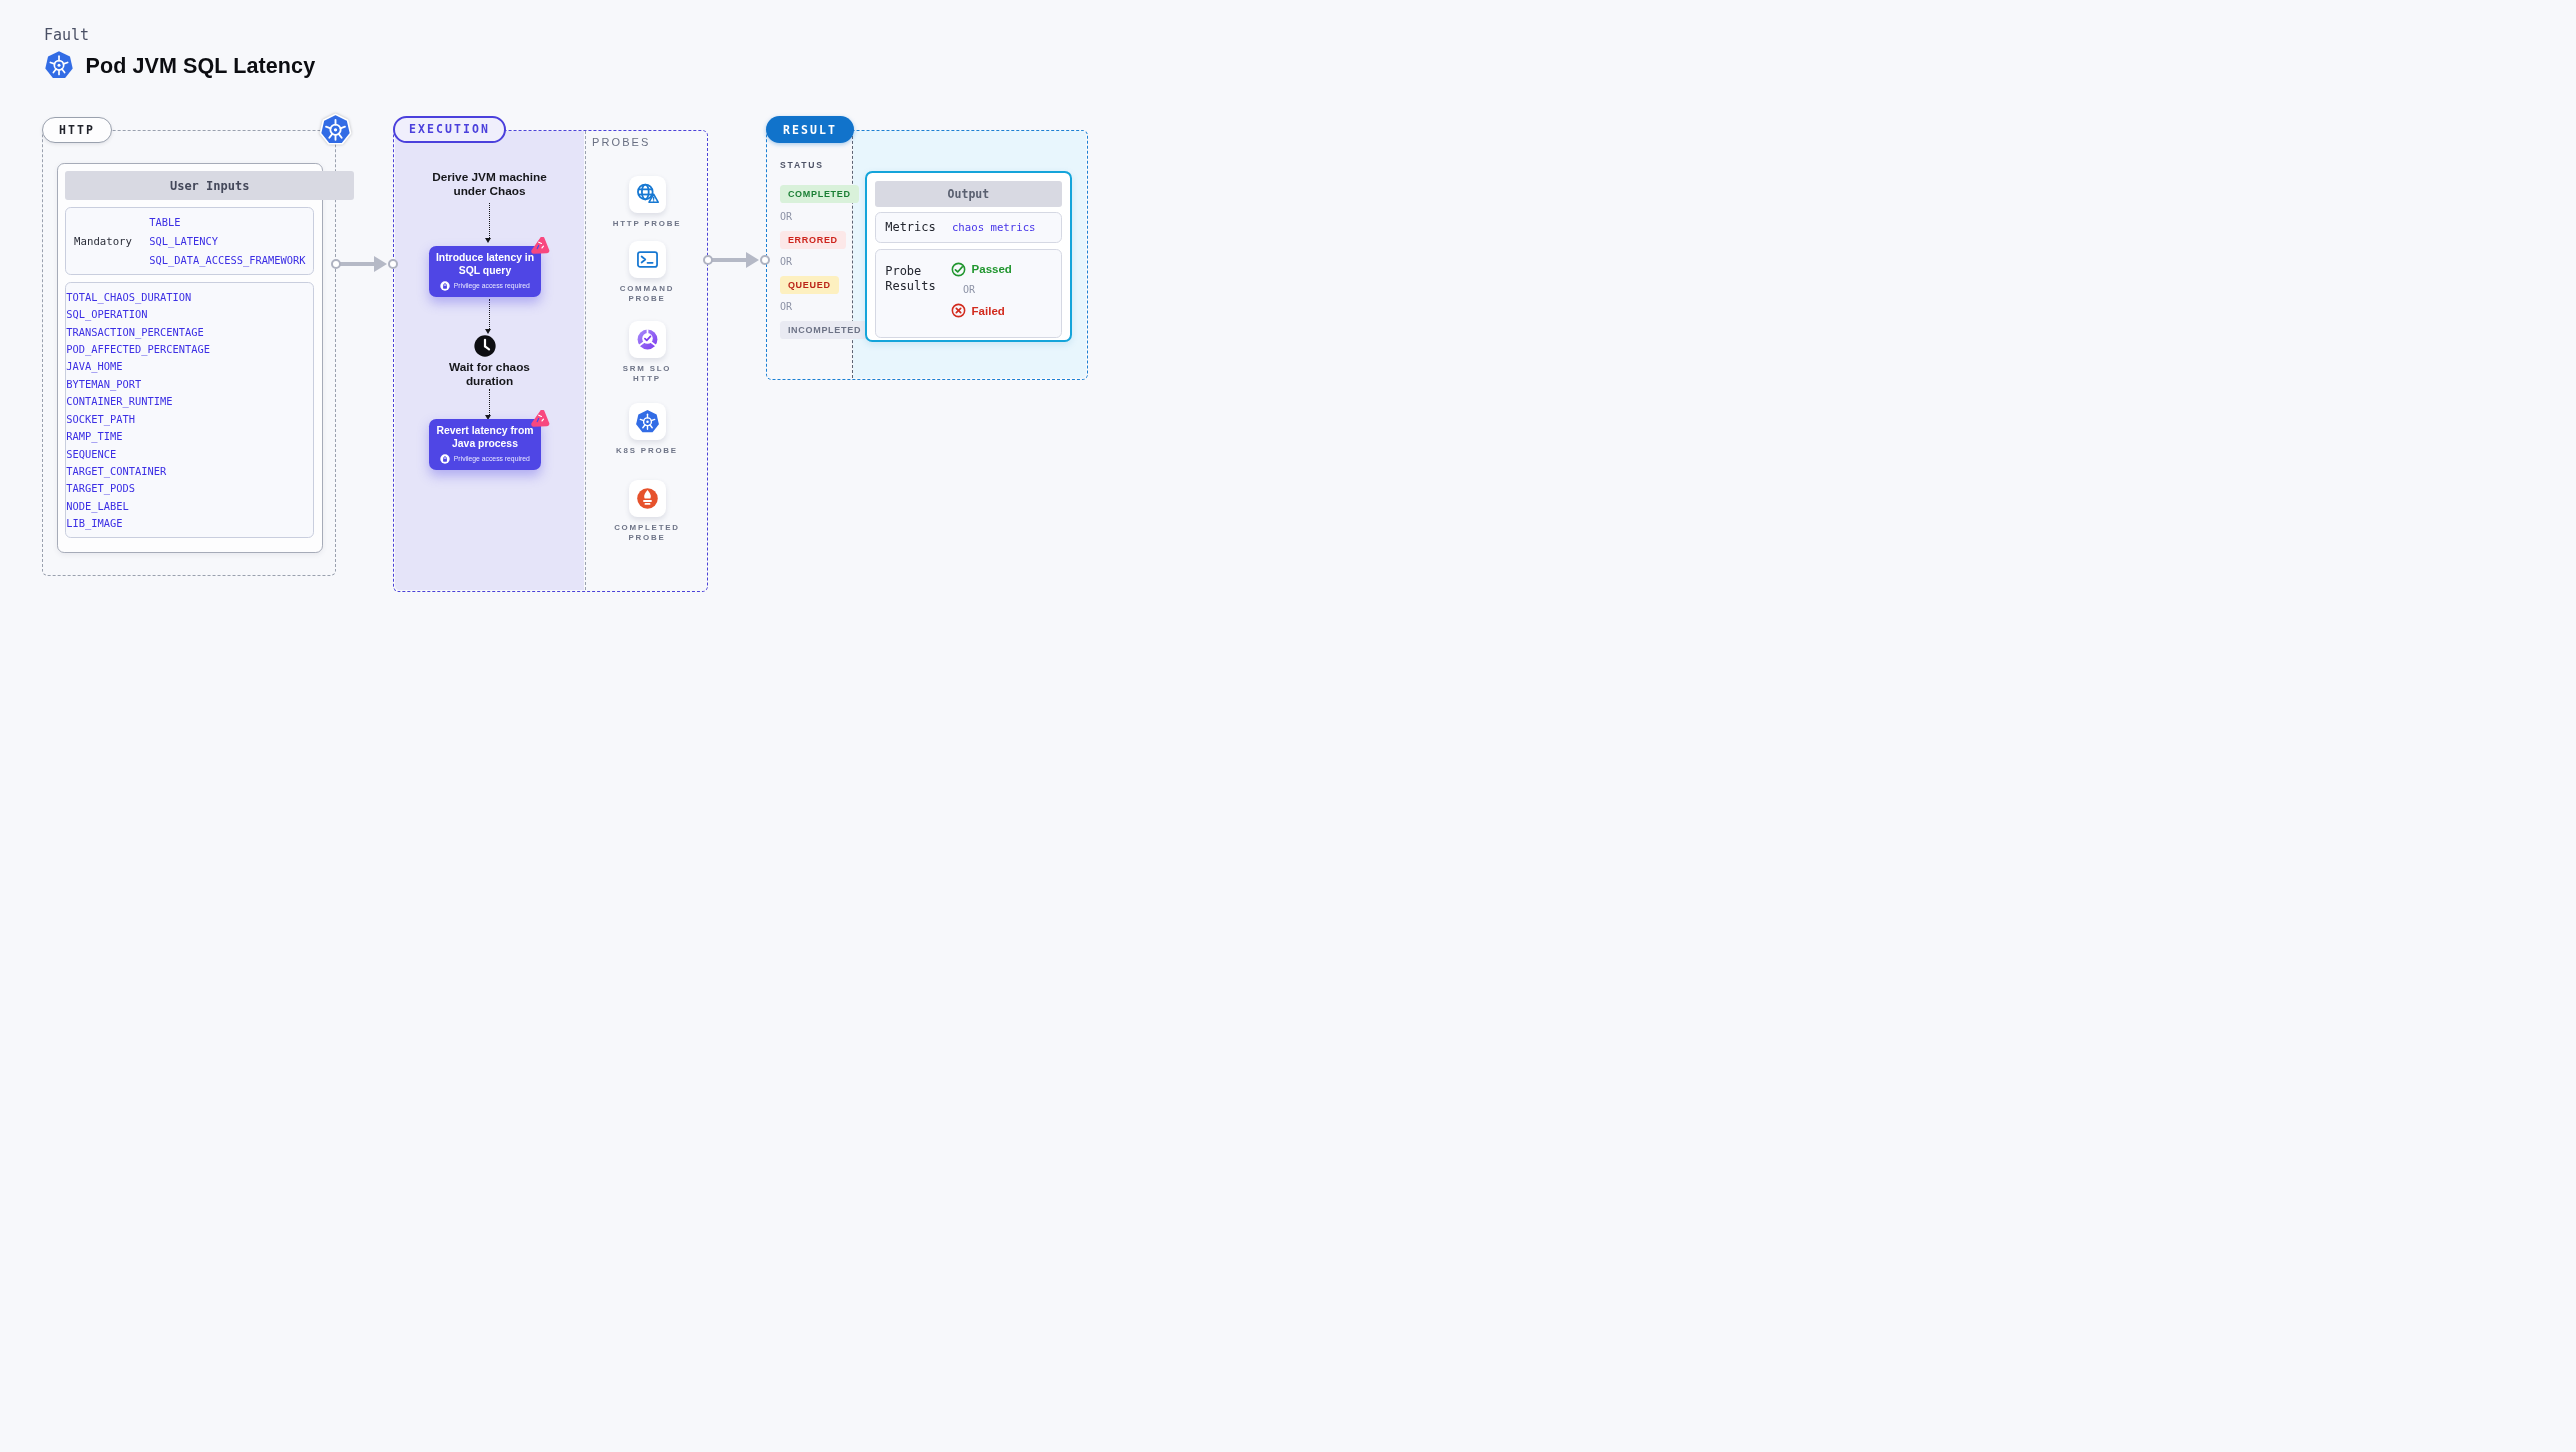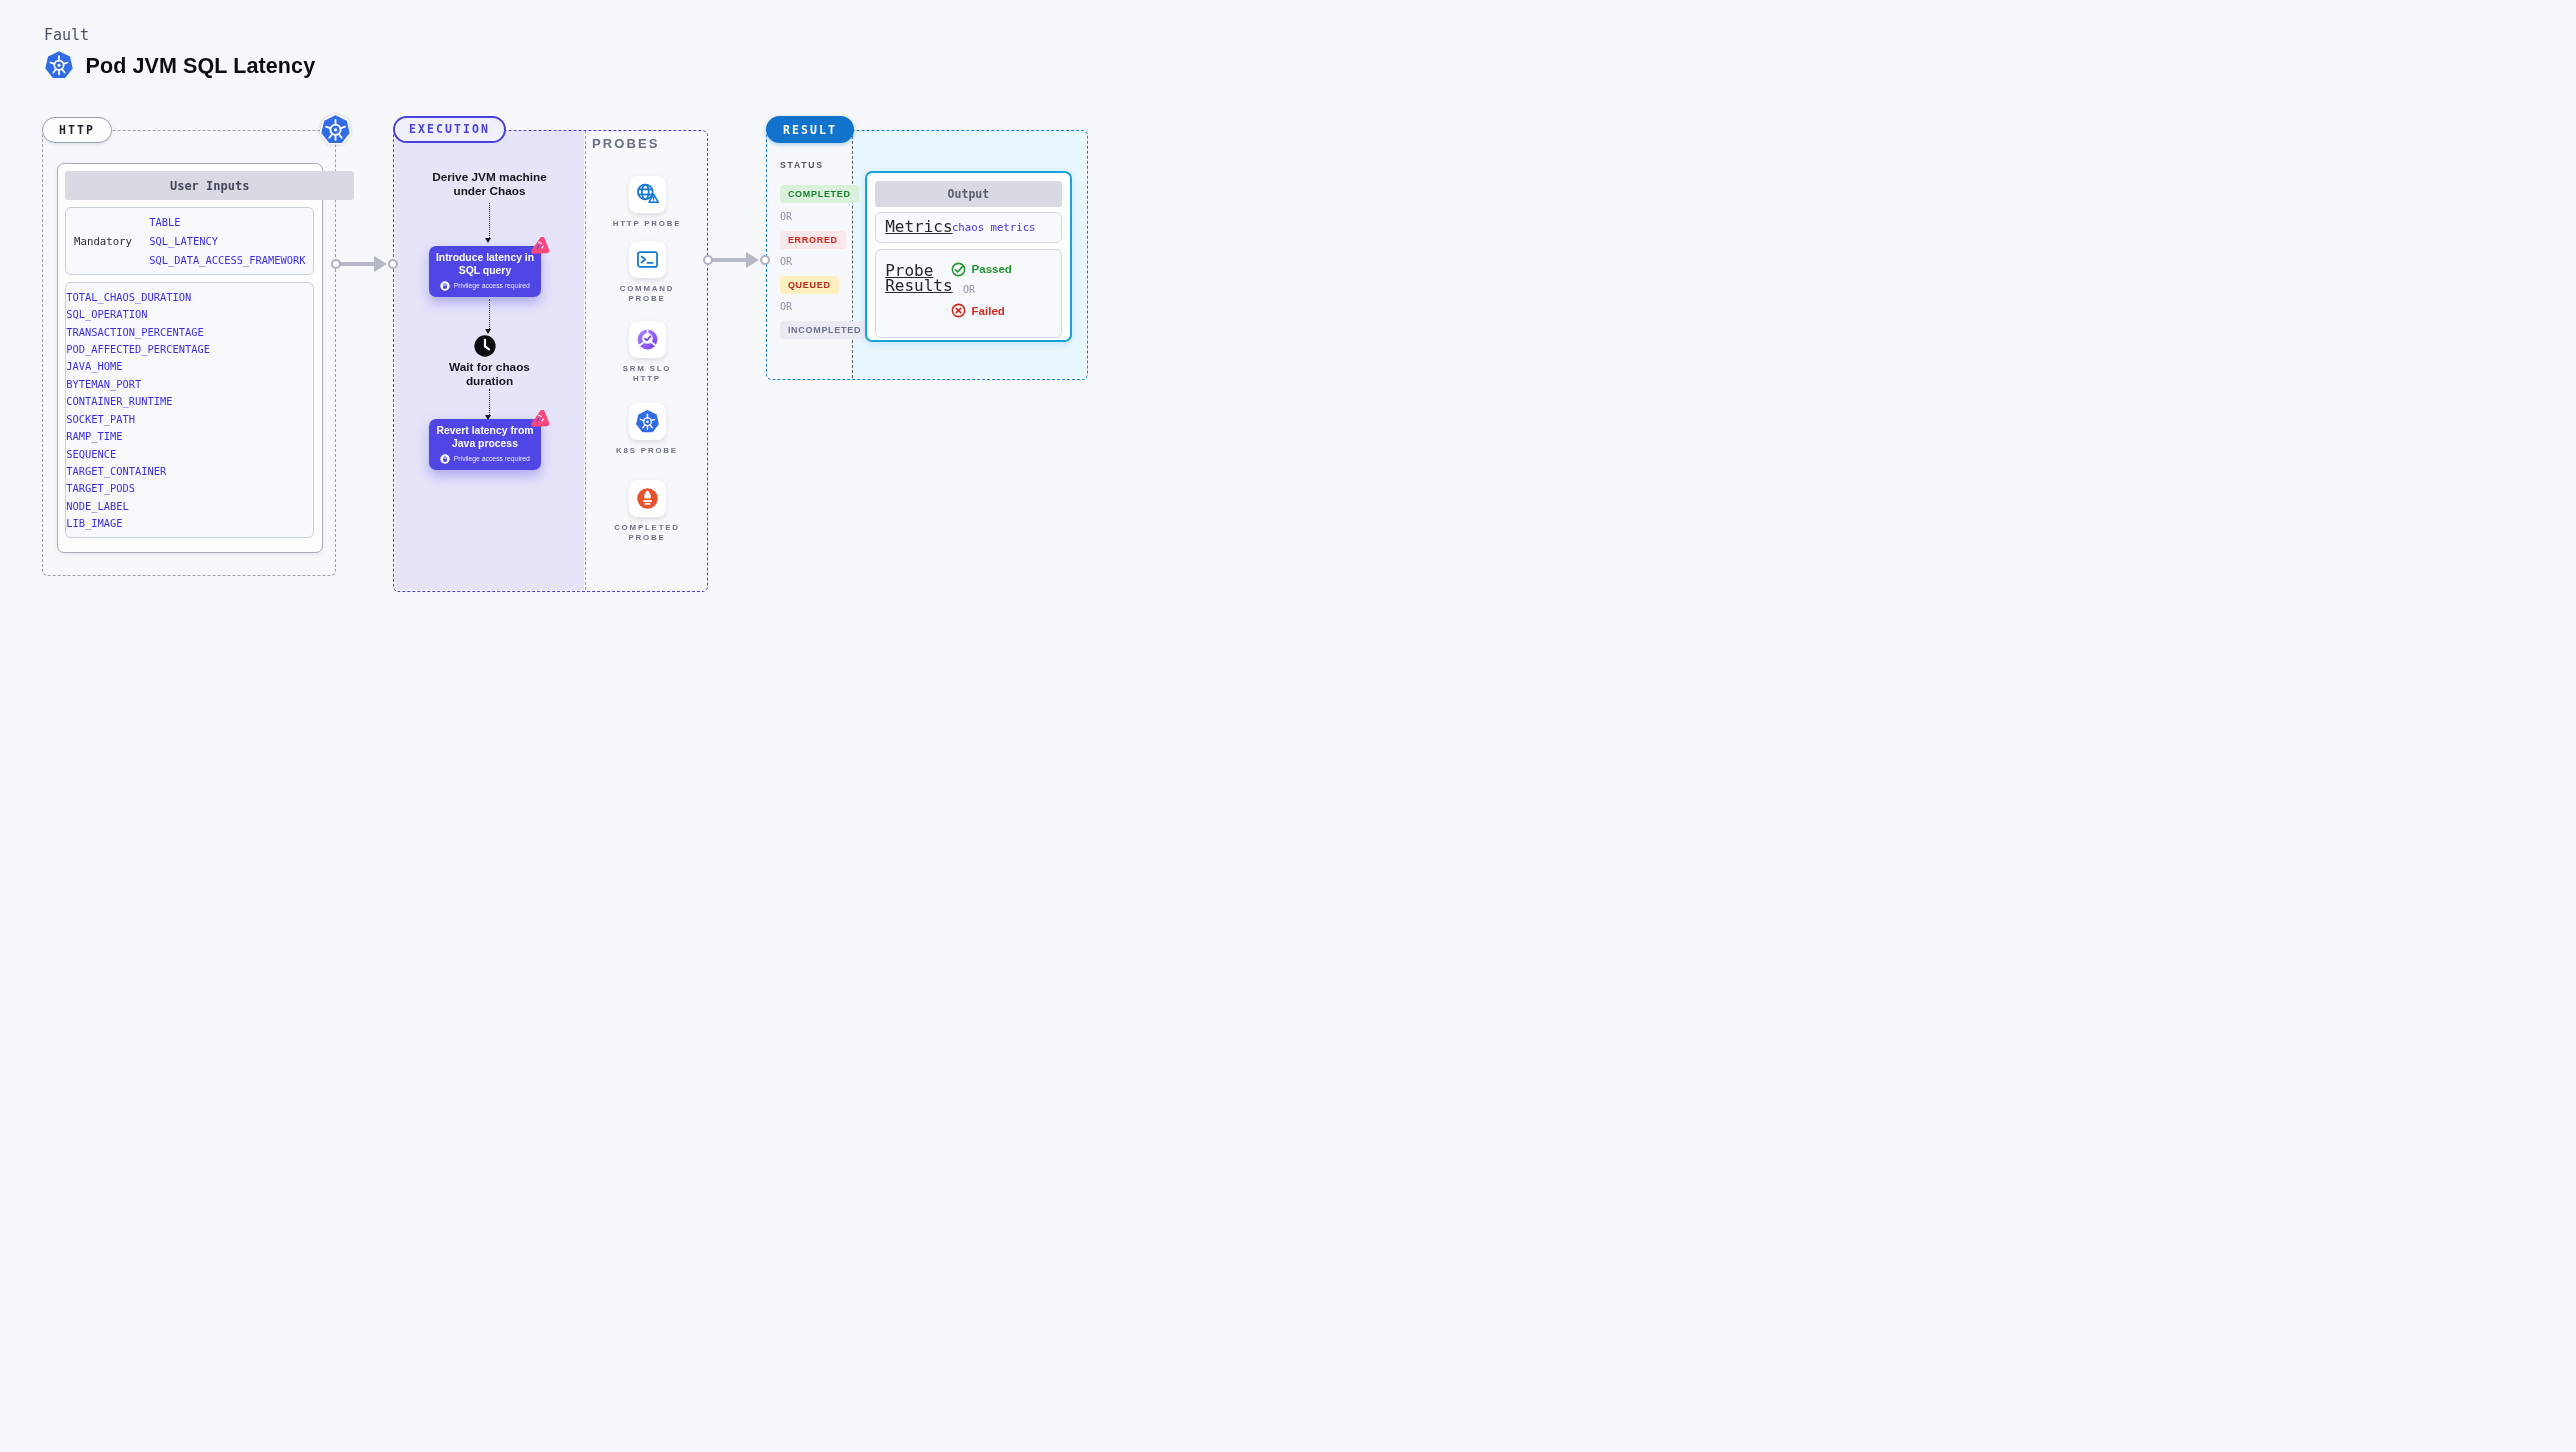--- a/index.html
+++ b/index.html
@@ -65,21 +65,21 @@
                          border-left:3.9px solid transparent; border-right:3.9px solid transparent; border-top:5.7px solid #15161a; }
   .action-box { position:absolute; left:429px; width:112px; background:#4f46e5; border-radius:7.2px;
                 padding:6.4px 4.3px 5.7px; box-shadow:0 5.7px 11.5px rgba(79,70,229,.35); z-index:3; }
   .action-title { text-align:center; color:#ffffff; font-weight:bold; font-size:10.4px; line-height:12.5px; white-space:pre-line; }
   .privilege { display:flex; align-items:center; justify-content:center; gap:3.6px; margin-top:3.6px; }
   .privilege span { color:#e9e9fd; font-size:6.8px; }
   .chaos-badge { position:absolute; right:-8.6px; top:-9.3px; }
   .clock-wrap { position:absolute; left:474px; top:335px; }
 
   
-  .probes-title { position:absolute; left:592px; top:136px; font-size:13px; font-weight:bold; letter-spacing:2.1px; color:#696f82; }
+  .probes-title { position:absolute; left:592px; top:136px; font-size:11px; font-weight:normal; letter-spacing:2.1px; color:#696f82; }
   .probe { position:absolute; width:86px; left:604px; display:flex; flex-direction:column; align-items:center; }
   .probe-card { width:37px; height:37px; background:#ffffff; border-radius:8.6px; display:flex; align-items:center; justify-content:center;
                 box-shadow:0 2.1px 5.7px rgba(50,56,90,.12); }
   .probe-label { margin-top:6.4px; text-align:center; font-size:7.9px; font-weight:bold; letter-spacing:1.8px;
                  color:#6e7487; line-height:10px; white-space:pre-line; }
 
   
   .status-title { position:absolute; left:780px; top:160px; font-size:8.6px; font-weight:bold; letter-spacing:1.8px; color:#4d5266; }
   .badge { position:absolute; left:780px; height:18px; padding:0 7.9px; display:flex; align-items:center;
            border-radius:3.6px; font-size:9px; font-weight:bold; letter-spacing:0.7px; }
@@ -91,21 +91,21 @@
 
   
   .output-card { position:absolute; left:865px; top:171px; width:207px; height:171px; background:#ffffff;
                  border:2.1px solid #14a4da; border-radius:7.2px; box-shadow:0 2.1px 7.2px rgba(20,120,180,.12); }
   .output-head { position:absolute; left:7.9px; top:7.9px; width:187px; height:26px; background:#d8d9e2; border-radius:2.9px;
                  display:flex; align-items:center; justify-content:center;
                  font-family:"DejaVu Sans Mono",monospace; font-weight:bold; font-size:11.5px; color:#5a6070; }
   .out-row { position:absolute; left:7.9px; width:187px; background:#f8f9fd; border:1.1px solid #d5d8e3; border-radius:5.7px; }
   .out-row-1 { top:39px; height:31px; display:flex; align-items:center; }
   .out-row-2 { top:76px; height:89px; }
-  .out-label { font-family:"DejaVu Sans Mono",monospace; font-size:16px; color:#23262f; white-space:pre-line; line-height:14.3px;text-decoration:underline; }
+  .out-label { font-family:"DejaVu Sans Mono",monospace; font-size:12px; color:#23262f; white-space:pre-line; line-height:14.3px; }
   .out-row-1 .out-label { padding-left:9.3px; width:76px; }
   .out-metric-value { font-family:"DejaVu Sans Mono",monospace; font-size:10.7px; color:#4634e8; }
   .out-row-2 .out-label { position:absolute; left:9.3px; top:14.3px; }
   .pr-col { position:absolute; left:75px; top:11.5px; }
   .pr-line { display:flex; align-items:center; gap:5.7px; }
   .pr-passed { color:#21962f; font-weight:bold; font-size:11.5px; }
   .pr-failed { color:#d22b1e; font-weight:bold; font-size:11.5px; }
   .pr-or { margin:7.9px 0 7.9px 12px; font-family:"DejaVu Sans Mono",monospace; font-size:10px; color:#8d93a6; }
 </style>
 </head>

